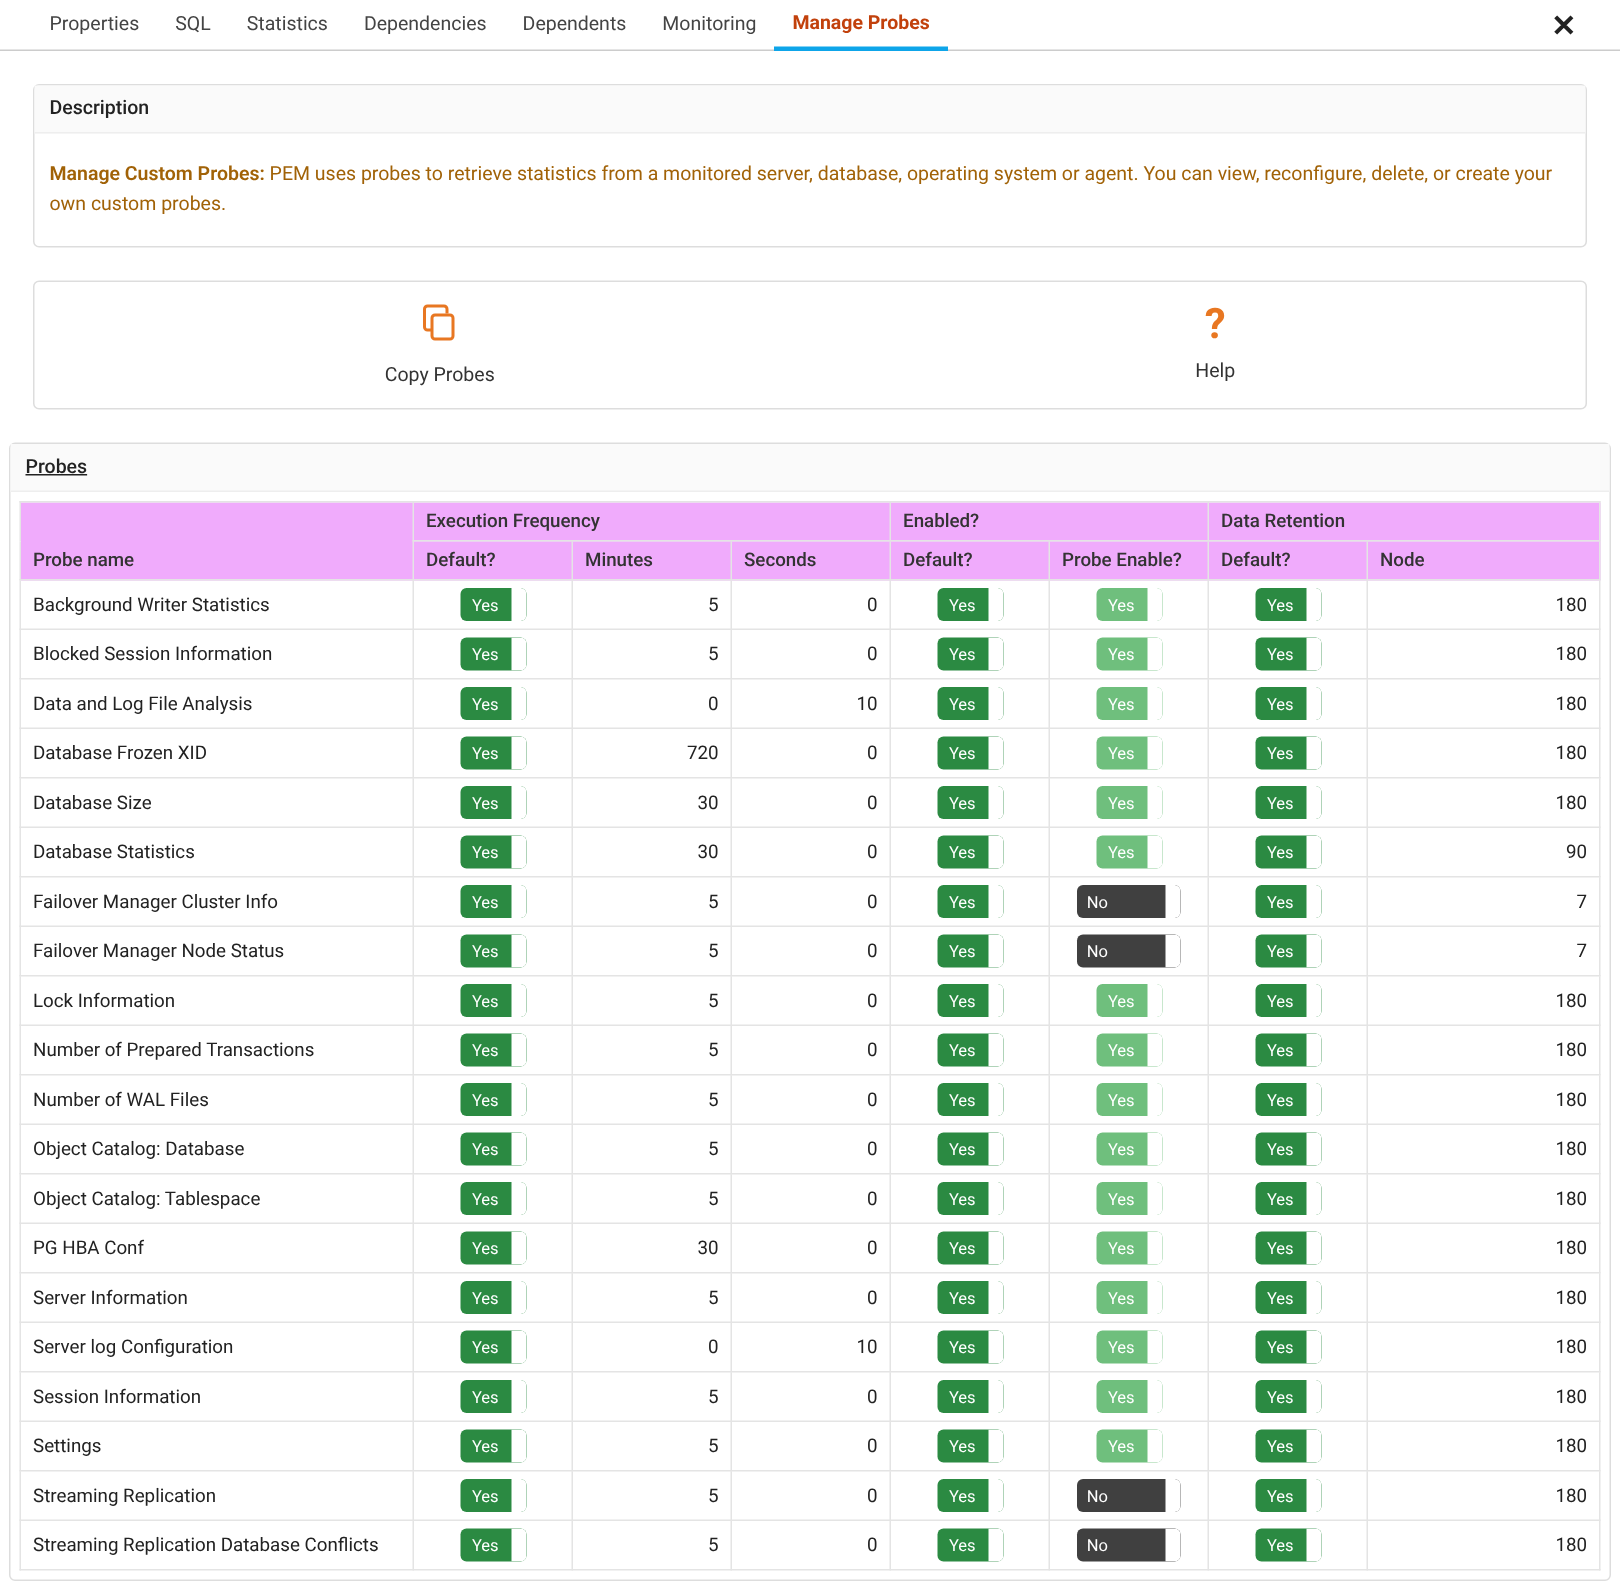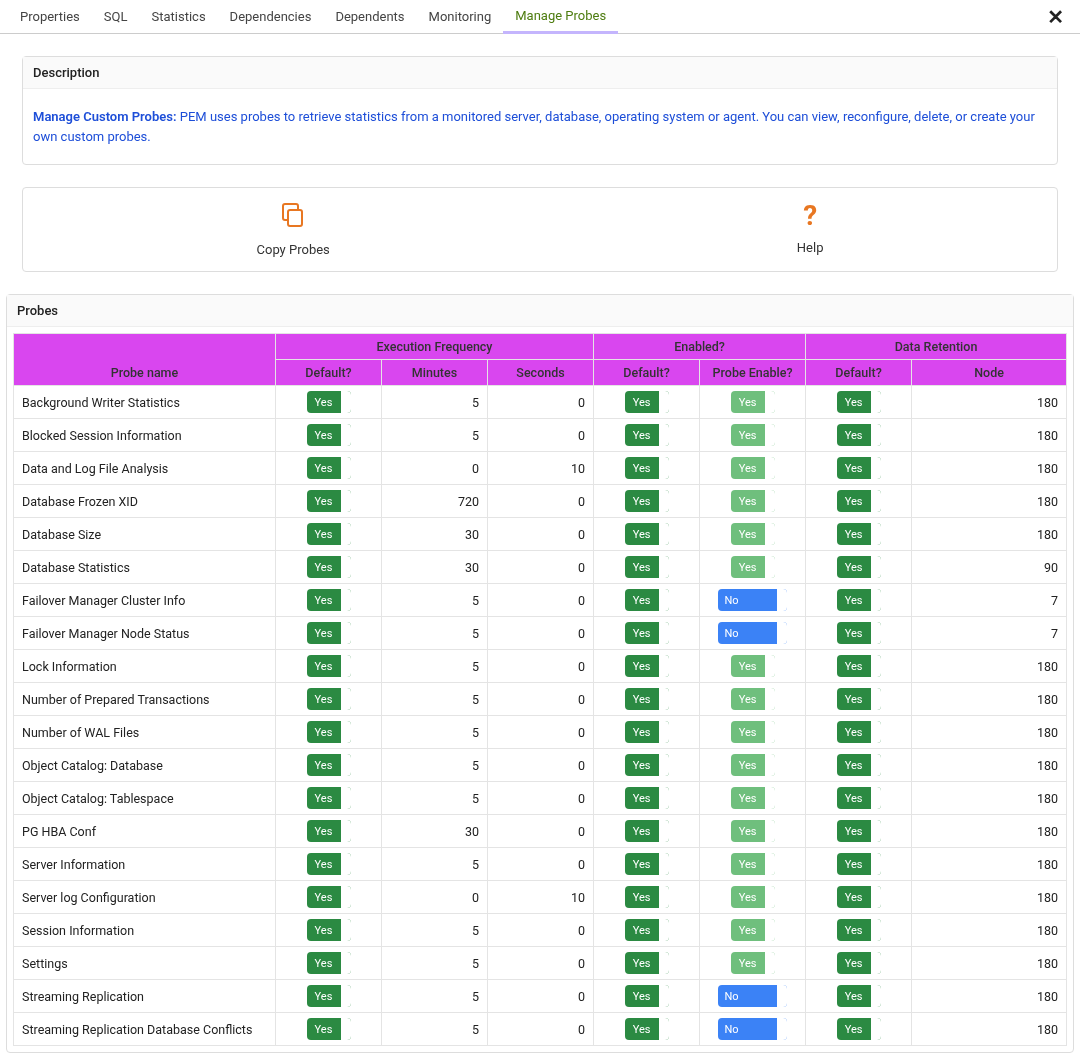--- a/index.html
+++ b/index.html
@@ -9,33 +9,33 @@
     font-size: 13px;
     color: #222;
     background: #fff;
     width: 1080px;
   }
   
   .tabbar {
     display: flex;
     align-items: center;
     border-bottom: 1px solid #ccc;
-    padding: 0 8px;
+    padding: 0 21px;
     position: relative;
     justify-content: space-between;
   }
   .tab {
     padding: 8px 12px;
     cursor: pointer;
     color: #444;
   }
   .tab.active {
-    color: #4d7c0f;
-    border-bottom: 3px solid #c4b5fd;
-    font-weight: 400;
+    color: #c2410c;
+    border-bottom: 3px solid #0ea5e9;
+    font-weight: 700;
     margin-bottom: -1px;
   }
   .close-x {
     margin-left: auto;
     font-size: 20px;
     font-weight: bold;
     cursor: pointer;
     padding: 4px 8px;
   }
   
@@ -45,21 +45,21 @@
     border-radius: 4px;
     background: #fff;
   }
   .section-title {
     padding: 8px 10px;
     font-weight: 500;
     border-bottom: 1px solid #eee;
     background: #fafafa;
   }
   .section-body { padding: 10px 10px; }
-  .desc-line { margin: 8px 0; color: #1d4ed8; line-height: 1.5; }
+  .desc-line { margin: 8px 0; color: #a16207; line-height: 1.5; }
   .desc-line b { font-weight: 600; }
 
   
   .qlinks {
     display: flex;
     justify-content: space-around;
     padding: 14px 0;
   }
   .qlink {
     display: flex;
@@ -70,35 +70,35 @@
     color: #333;
   }
   .qicon {
     color: #e87722;
     font-size: 26px;
     line-height: 1;
   }
 
   
   .probes-wrap { margin: 6px; border:1px solid #ddd; border-radius:4px; }
-  .probes-title { padding:8px 10px; font-weight:500; background:#fafafa; border-bottom:1px solid #eee;}
+  .probes-title { padding:8px 10px; font-weight:500; background:#fafafa; border-bottom:1px solid #eee;text-decoration:underline;}
   .probes-pad { padding: 6px; }
   table.probes {
     width: 100%;
     border-collapse: collapse;
     table-layout: fixed;
   }
   table.probes th, table.probes td {
     border: 1px solid #e4e4e4;
     padding: 5px 8px;
     font-size: 12.5px;
   }
   table.probes th {
-    background: #d946ef;
-    text-align: center;
+    background: #f0abfc;
+    text-align: left;
     font-weight: 500;
     color: #333;
   }
   .num { text-align: right; }
   .center { text-align: center; }
 
   
   .toggle {
     display: inline-flex;
     align-items: center;
@@ -113,21 +113,21 @@
     color: #fff;
     overflow: hidden;
   }
   .toggle .lbl { flex:1; text-align:center; padding:0 6px; }
   .toggle .knob {
     width: 10px; height: 100%;
     background: #fff;
   }
   .tg-yes { background:#2b8a42; }
   .tg-yes-light { background:#6fbf7d; }
-  .tg-no { background:#3b82f6;gap:32px; }
+  .tg-no { background:#404040;gap:32px; }
 
   col.c-name{width:262px;} col.c-def1{width:106px;} col.c-min{width:106px;} col.c-sec{width:106px;}
   col.c-def2{width:106px;} col.c-pen{width:106px;} col.c-def3{width:106px;} col.c-days{}
 </style>
 </head>
 <body>
 
 <div class="tabbar" id="tabbar">
 
   <div class="tab">Properties</div>

